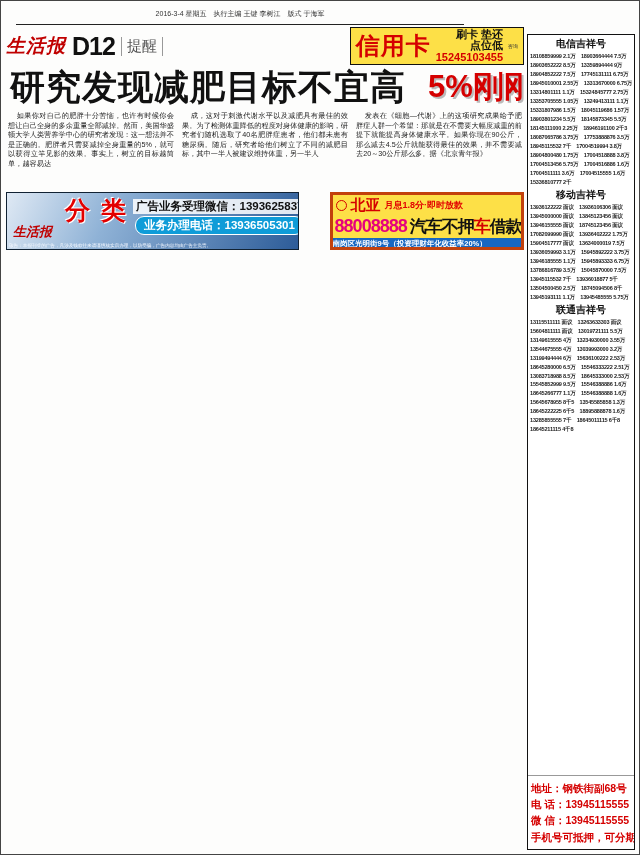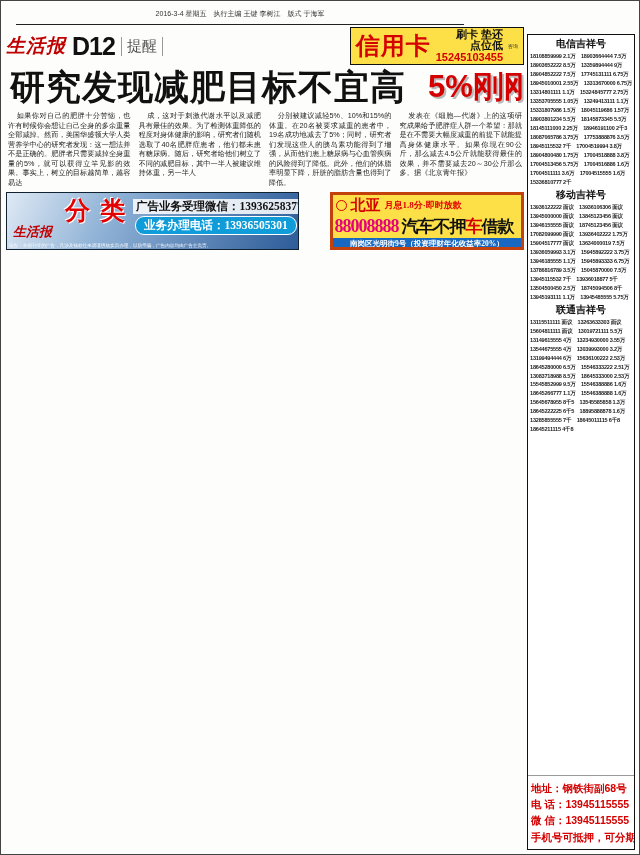--- a/index.html
+++ b/index.html
@@ -23,39 +23,39 @@
   .cc-ph{color:#d50000;font-weight:bold;font-size:11px;}
   .cc-tag{font-size:5px;color:#333;}
   
   .headline{height:44px;display:flex;align-items:center;gap:22px;padding-left:4px;overflow:hidden;}
   .hl-black{font-size:35px;font-weight:bold;letter-spacing:1px;white-space:nowrap;}
   .hl-red{font-size:31px;font-weight:bold;color:#d50000;white-space:nowrap;text-shadow:2px 2px 0 #bbb;}
   
   .article{height:78px;display:flex;gap:8px;margin:2px 2px 3px 2px;overflow:hidden;}
   .artcol{flex:1;font-size:7.2px;line-height:1.32;text-align:justify;color:#222;text-indent:1.2em;overflow:hidden;}
   
-  .bannerrow{height:58px;display:flex;gap:7px;margin-bottom:2px;font-family:Liberation Serif, serif;}
+  .bannerrow{height:58px;display:flex;gap:7px;margin-bottom:2px;}
   .catbanner{flex:1.5;border:1px solid #123;background:linear-gradient(115deg,#dfe9f4 0%,#8fb2d6 35%,#2d5c99 100%);
              position:relative;overflow:hidden;padding:2px 4px;}
   .cat-big{position:absolute;left:58px;top:1px;color:#e20000;font-weight:bold;font-size:25px;
            text-shadow:1px 1px 0 #fff,-1px -1px 0 #fff;letter-spacing:2px;}
   .cat-l1{position:absolute;left:126px;top:6px;font-size:11.5px;font-weight:bold;color:#111;background:rgba(255,255,255,.85);padding:0 3px;white-space:nowrap;}
   .cat-l2{position:absolute;left:128px;top:23px;font-size:11.5px;font-weight:bold;color:#fff;background:#0f9cd8;border:1px solid #fff;border-radius:9px;padding:1px 8px;white-space:nowrap;}
   .cat-logo{position:absolute;left:6px;top:30px;color:#c00000;font-weight:bold;font-style:italic;font-size:13px;}
   .cat-note{position:absolute;left:2px;bottom:1px;right:2px;font-size:4.6px;color:#f4f8ff;white-space:nowrap;overflow:hidden;}
   .beiya{flex:1;border:3px solid #c2410c;background:#fde047;display:flex;flex-direction:column;overflow:hidden;margin-left:24px;}
   .by-row1{display:flex;align-items:center;gap:4px;padding:1px 3px 0 3px;}
   .by-seal{width:9px;height:9px;border:1.5px solid #d50000;border-radius:50%;flex:none;}
   .by-brand{color:#d50000;font-weight:bold;font-size:15px;}
   .by-top{color:#e20000;font-weight:bold;font-size:9px;white-space:nowrap;}
   .by-row2{display:flex;align-items:center;gap:3px;padding:0 2px;}
   .by-num{color:#e6007e;font-weight:bold;font-size:18px;letter-spacing:-1px;}
   .by-main{font-weight:bold;font-size:17px;letter-spacing:-1px;white-space:nowrap;}
   .by-main .red{color:#d50000;}
-  .by-bot{margin-top:auto;background:#1867c0;color:#fff;font-size:7.5px;font-weight:bold;text-align:center;padding:1px 0;white-space:nowrap;}
+  .by-bot{margin-top:auto;background:#1867c0;color:#fff;font-size:7.5px;font-weight:bold;padding:1px 0;white-space:nowrap;}
   
   .adsgrid{flex:1;display:flex;flex-direction:column;gap:2px;overflow:hidden;}
   .row{display:flex;gap:2px;overflow:hidden;flex:none;}
   
   .rightcol{flex:1;margin-top:28px;border:1.5px solid #111;display:flex;flex-direction:column;overflow:hidden;background:#fff;}
   .rc-title{color:#d50000;font-weight:bold;font-size:25px;text-align:center;letter-spacing:1px;
             padding:8px 0 6px 0;border-bottom:1px solid #555;text-shadow:1px 1px 0 #f2b8b8;}
   .rc-body{flex:1;display:flex;flex-direction:column;padding:1px 2px;overflow:hidden;}
   .rc-sechead{font-weight:bold;font-size:10px;text-align:center;padding:1px 0;}
   .rc-line{font-size:5.55px;font-weight:bold;line-height:1.62;white-space:nowrap;overflow:hidden;color:#222;letter-spacing:-.2px;}
@@ -88,21 +88,20 @@
 
       <div class="headline">
         <span class="hl-black">研究发现减肥目标不宜高</span>
         <span class="hl-red">5%刚刚好</span>
       </div>
 
       <div class="article">
 
       <div class="artcol">如果你对自己的肥胖十分苦恼，也许有时候你会想让自己全身的多余重量全部减掉。然而，美国华盛顿大学人类营养学中心的研究者发现：这一想法并不是正确的。肥胖者只需要减掉全身重量的5%，就可以获得立竿见影的效果。事实上，树立的目标越简单，越容易达</div>
           <div class="artcol">成，这对于刺激代谢水平以及减肥具有最佳的效果。为了检测体重降低的程度对身体健康的影响，研究者们随机选取了40名肥胖症患者，他们都未患有糖尿病。随后，研究者给他们树立了不同的减肥目标，其中一半人被建议维持体重，另一半人</div>
-          <div class="artcol">分别被建议减轻5%、10%和15%的体重。在20名被要求减重的患者中，19名成功地减去了5%；同时，研究者们发现这些人的胰岛素功能得到了增强，从而他们患上糖尿病与心血管疾病的风险得到了降低。此外，他们的体脂率明显下降，肝脏的脂肪含量也得到了降低。</div>
           <div class="artcol">发表在《细胞—代谢》上的这项研究成果给予肥胖症人群一个希望：那就是在不需要大幅度减重的前提下就能提高身体健康水平。如果你现在90公斤，那么减去4.5公斤就能获得最佳的效果，并不需要减去20～30公斤那么多。据《北京青年报》</div>
         </div>
 
       <div class="bannerrow">
         <div class="catbanner">
           <span class="cat-big">分 类</span>
           <span class="cat-l1">广告业务受理微信：13936258377</span>
           <span class="cat-l2">业务办理电话：13936505301</span>
           <span class="cat-logo">生活报</span>
           <span class="cat-note">敬告：本报刊登的广告，凡涉及钱款往来请谨慎核实后办理，以防受骗，广告内容均由广告主负责。</span>

